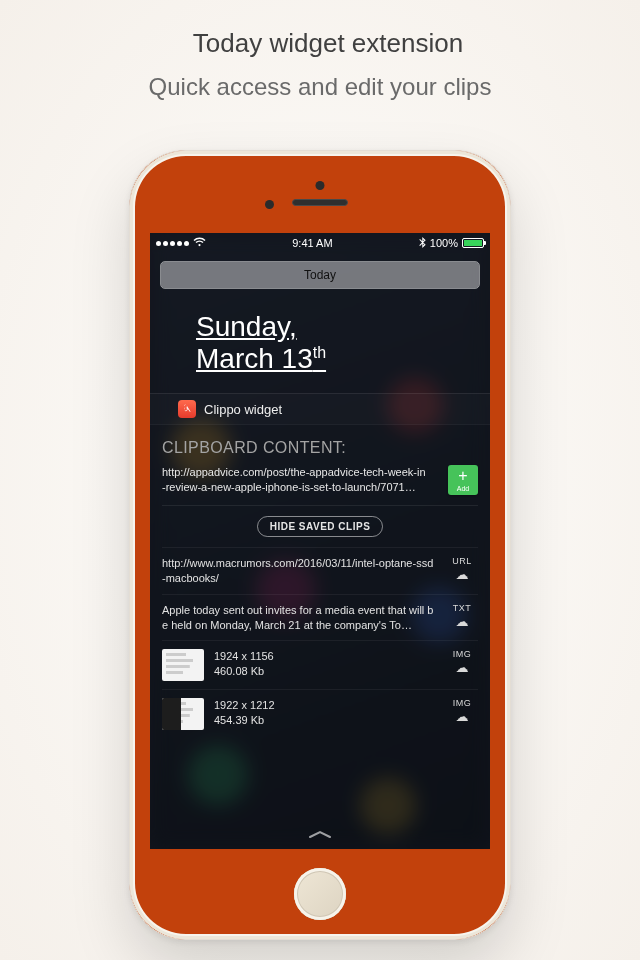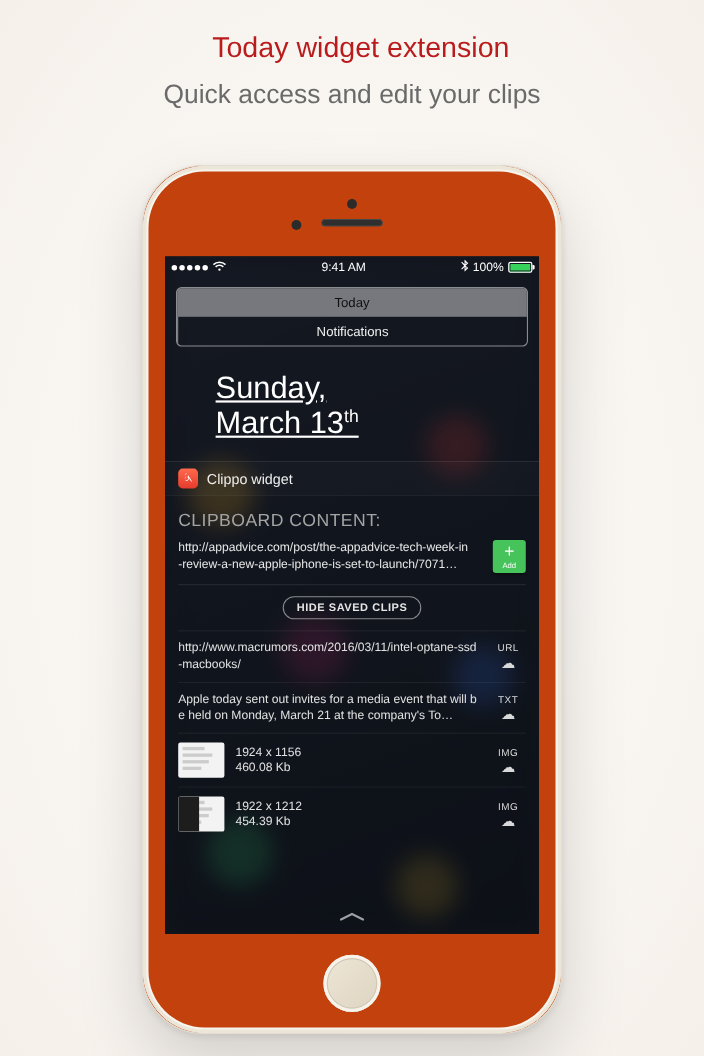--- a/index.html
+++ b/index.html
@@ -1,17 +1,17 @@
 <!DOCTYPE html>
 <html><head>
 <meta charset="utf-8">
 <style>
   * { margin: 0; padding: 0; box-sizing: border-box; font-family: -apple-system, "Helvetica Neue", Helvetica, Arial, sans-serif; -webkit-font-smoothing: antialiased; }
   body { width: 640px; height: 960px; background: radial-gradient(ellipse at center, #fefdfb 0%, #f5f0ea 100%); overflow: hidden; }
-  .promo-title { text-align: center; padding-top: 28px; color: #b91c1c; font-size: 26px; font-weight: 500; margin-left: 16px; }
+  .promo-title { text-align: center; padding-top: 28px; color: #404040; font-size: 26px; font-weight: 500; margin-left: 16px; }
   .promo-sub   { text-align: center; color: #6a6a6a; font-size: 24px; font-weight: 300; margin-top: 14px; }
 
   .phone {
     position: absolute; left: 50%; transform: translateX(-50%);
     top: 150px;
     width: 382px; height: 790px;
     border-radius: 56px;
     background: #c2410c;
     border: 1px solid #e3ddd4;
     box-shadow: 0 2px 6px rgba(0,0,0,.08), 0 28px 60px rgba(0,0,0,.15);
@@ -76,42 +76,42 @@
   .seg > div { flex: 1; text-align: center; font-size: 12px; padding: 6px 0; color: #eee; }
   .seg .active { background: rgba(255,255,255,.42); color: #111; font-weight: 500; }
   .seg > div + div { border-left: 1px solid rgba(255,255,255,.5); }
 
   
   .date { position: relative; color: #fff; font-weight: 300; font-size: 28px; line-height: 1.15; padding: 14px 20px 18px 46px; text-decoration: underline; }
   .date sup { font-size: 16px; vertical-align: super; text-align: center; }
 
   
   .widget { position: relative; margin: 0; }
-  .w-head { display: flex; align-items: center; gap: 8px; padding: 6px 12px; border-top: 1px solid rgba(255,255,255,.08); border-bottom: 1px solid rgba(255,255,255,.04); background: rgba(255,255,255,.02); }
+  .w-head { display: flex; align-items: center; gap: 8px; padding: 6px 28px; border-top: 1px solid rgba(255,255,255,.08); border-bottom: 1px solid rgba(255,255,255,.04); background: rgba(255,255,255,.02); }
   .app-icon { width: 18px; height: 18px; border-radius: 4px; background: linear-gradient(#ff6a4d,#e63b2c); display: flex; align-items: center; justify-content: center; }
   .app-icon svg { width: 12px; height: 12px; }
   .w-title { color: #eee; font-size: 13px; }
 
   .w-body { padding: 8px 12px 0; color: #d6d6d6; font-size: 11px; }
   .section-label { color: #a4a4a4; font-size: 16px; letter-spacing: .4px; padding: 6px 0 8px; }
 
   .current { display: flex; align-items: stretch; gap: 19px; border-bottom: 1px solid rgba(255,255,255,.08); padding-bottom: 10px; }
   .current .txt { flex: 1; color: #e7e7e7; font-size: 11px; line-height: 1.35; word-break: break-all; }
   .add-btn {
     width: 30px; background: #46c35a; border-radius: 3px; color: #fff;
     display: flex; flex-direction: column; align-items: center; justify-content: center;
     font-size: 16px; line-height: 1;
     box-shadow: 0 1px 2px rgba(0,0,0,.3);
   }
   .add-btn small { font-size: 7px; margin-top: 1px; }
 
   .hide-wrap { text-align: center; padding: 10px 0; }
   .hide-btn { display: inline-block; border: 1px solid rgba(255,255,255,.5); color: #e5e5e5; font-size: 10px; letter-spacing: .5px; padding: 4px 12px; border-radius: 11px; font-weight: bold; }
 
-  .row { display: flex; align-items: center; gap: 10px; padding: 8px 0; border-top: 1px solid rgba(255,255,255,.06); }
+  .row { display: flex; gap: 10px; padding: 8px 0; border-top: 1px solid rgba(255,255,255,.06); }
   .row .main { flex: 1; color: #e2e2e2; font-size: 11px; line-height: 1.35; word-break: break-all; }
   .row .meta { width: 32px; text-align: center; color: #d9d9d9; }
   .row .badge { font-size: 9px; letter-spacing: .5px; }
   .row .cloud { font-size: 13px; line-height: 1; margin-top: 2px; }
   .thumb { width: 42px; height: 32px; background: #f3f3f3; border-radius: 2px; position: relative; overflow: hidden; }
   .thumb::before { content:""; position:absolute; inset:4px; background:
      linear-gradient(#ccc,#ccc) 0 0/60% 3px no-repeat,
      linear-gradient(#ccc,#ccc) 0 6px/80% 3px no-repeat,
      linear-gradient(#ccc,#ccc) 0 12px/70% 3px no-repeat,
      linear-gradient(#ccc,#ccc) 0 18px/50% 3px no-repeat; }
@@ -159,21 +159,20 @@
             </svg>
         </span>
         <span>100%</span>
         <span class="batt"></span>
       </div>
     </div>
 
     <div class="seg-wrap">
       <div class="seg">
         <div class="active">Today</div>
-        <div>Notifications</div>
       </div>
     </div>
 
     <div class="date">
       <span>Sunday,</span><br>
       <span>March 13</span><sup>th</sup>
     </div>
 
     <div class="widget">
       <div class="w-head">

